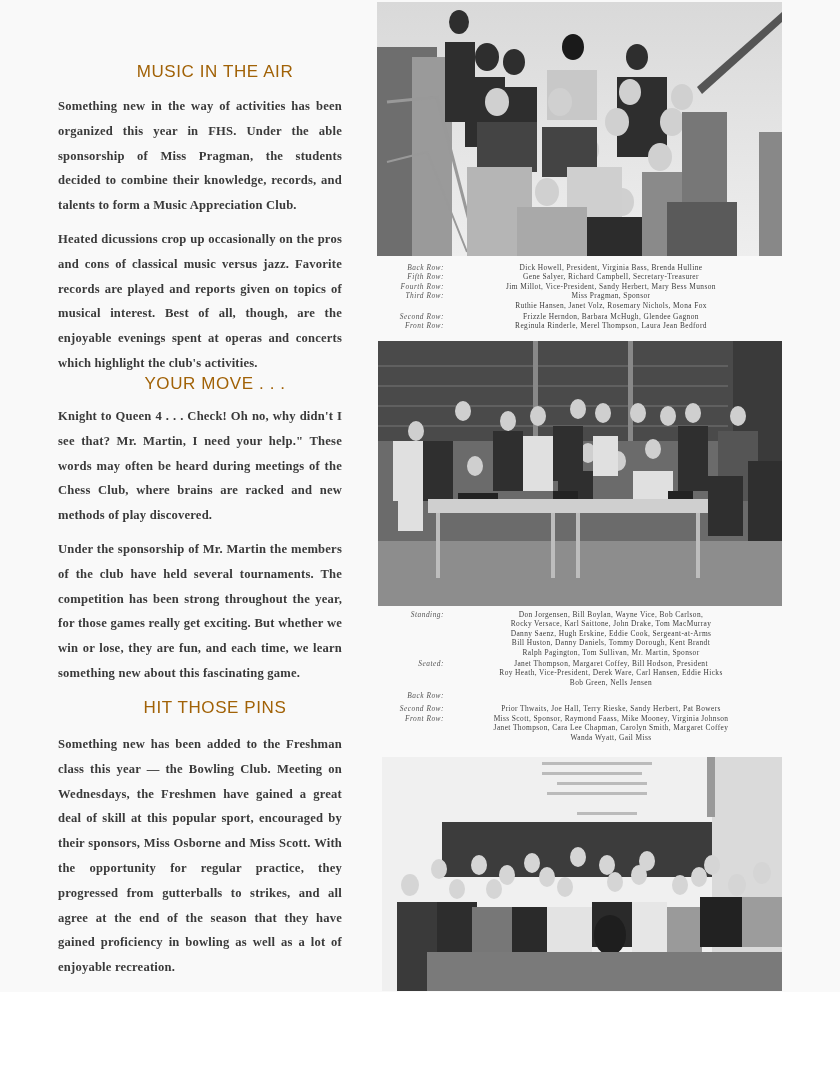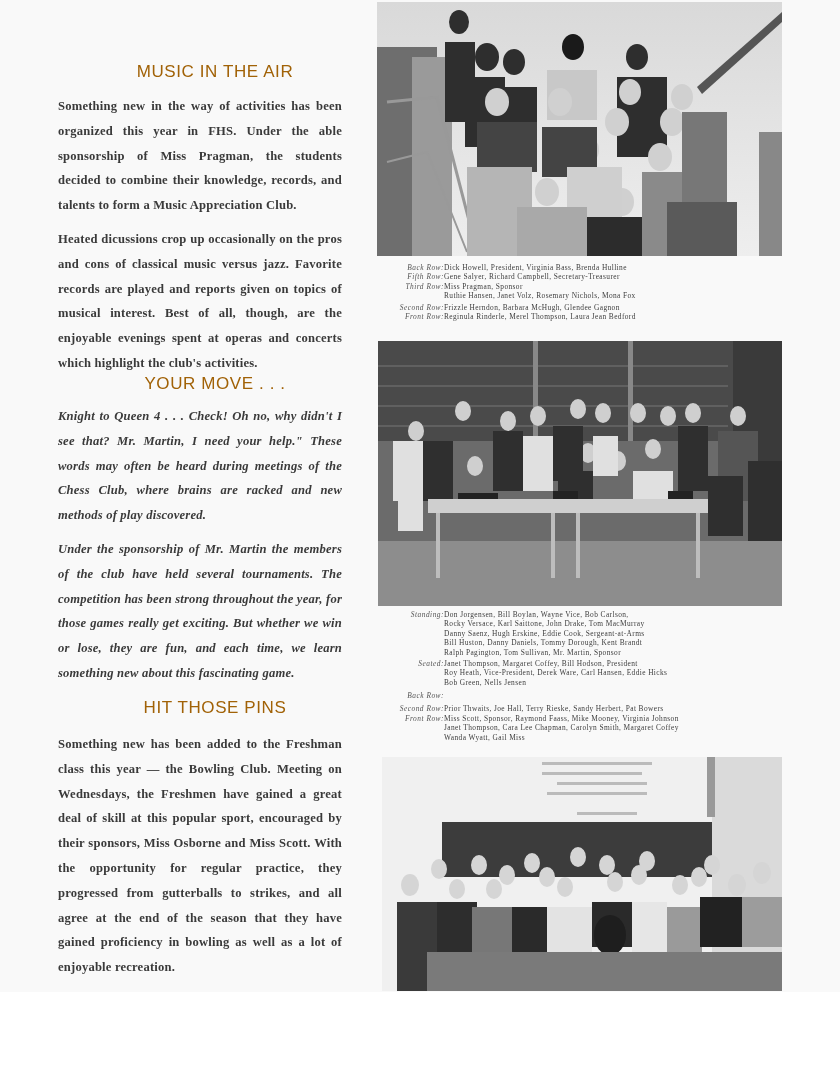--- a/index.html
+++ b/index.html
@@ -35,36 +35,36 @@
       font-family: "Liberation Serif", "DejaVu Serif", serif;
       font-size: 7.4px; line-height: 9.4px; color: #3d3d3d;
     }
     .cap-row { display: flex; }
     .cap-label {
       width: 66px; flex: none; font-style: italic; color: #555;
       letter-spacing: 0.5px;
       text-align: right;
     }
     .cap-names { flex: 1; letter-spacing: 0.4px; }
-    .cap-names span { display: block; }
+    .cap-names span { display: block; text-align: center; }
     .gap { height: 4px; }
   </style>
 </head>
 <body>
 
 <div class="page-scan"></div>
 
 <div class="heading" style="top:62px;">MUSIC IN THE AIR</div>
 <div class="para" style="top:94px;">
   <p>Something new in the way of activities has been organized this year in FHS. Under the able sponsorship of Miss Pragman, the students decided to combine their knowledge, records, and talents to form a Music Appreciation Club.</p>
   <p style="margin-top:9px;">Heated dicussions crop up occasionally on the pros and cons of classical music versus jazz. Favorite records are played and reports given on topics of musical interest. Best of all, though, are the enjoyable evenings spent at operas and concerts which highlight the club's activities.</p>
 </div>
 
 <div class="heading" style="top:374px;">YOUR MOVE . . .</div>
-<div class="para" style="top:404px;font-style:italic;">
+<div class="para" style="top:404px;">
   <p>Knight to Queen 4 . . . Check! Oh no, why didn't I see that? Mr. Martin, I need your help." These words may often be heard during meetings of the Chess Club, where brains are racked and new methods of play discovered.</p>
   <p style="margin-top:9px;">Under the sponsorship of Mr. Martin the members of the club have held several tournaments. The competition has been strong throughout the year, for those games really get exciting. But whether we win or lose, they are fun, and each time, we learn something new about this fascinating game.</p>
 </div>
 
 <div class="heading" style="top:698px;">HIT THOSE PINS</div>
 <div class="para" style="top:732px;">
   <p>Something new has been added to the Freshman class this year — the Bowling Club. Meeting on Wednesdays, the Freshmen have gained a great deal of skill at this popular sport, encouraged by their sponsors, Miss Osborne and Miss Scott. With the opportunity for regular practice, they progressed from gutterballs to strikes, and all agree at the end of the season that they have gained proficiency in bowling as well as a lot of enjoyable recreation.</p>
 </div>
 
 <div class="photo" style="left:377px; top:2px; width:405px; height:254px; background:#e6e6e6;">
@@ -126,20 +126,26 @@
   <div class="cap-row">
       <div class="cap-label">Back Row:</div>
       <div class="cap-names">
         <span>Dick Howell, President, Virginia Bass, Brenda Hulline</span>
       </div>
     </div>
   <div class="cap-row">
       <div class="cap-label">Fifth Row:</div>
       <div class="cap-names">
         <span>Gene Salyer, Richard Campbell, Secretary-Treasurer</span>
+      </div>
+    </div>
+  <div class="cap-row">
+      <div class="cap-label">Fourth Row:</div>
+      <div class="cap-names">
+        <span>Jim Millot, Vice-President, Sandy Herbert, Mary Bess Munson</span>
       </div>
     </div>
   <div class="cap-row">
       <div class="cap-label">Third Row:</div>
       <div class="cap-names">
         <span>Miss Pragman, Sponsor</span>
         <span>Ruthie Hansen, Janet Volz, Rosemary Nichols, Mona Fox</span>
       </div>
     </div>
   <div class="cap-row" style="margin-top:2px;">

